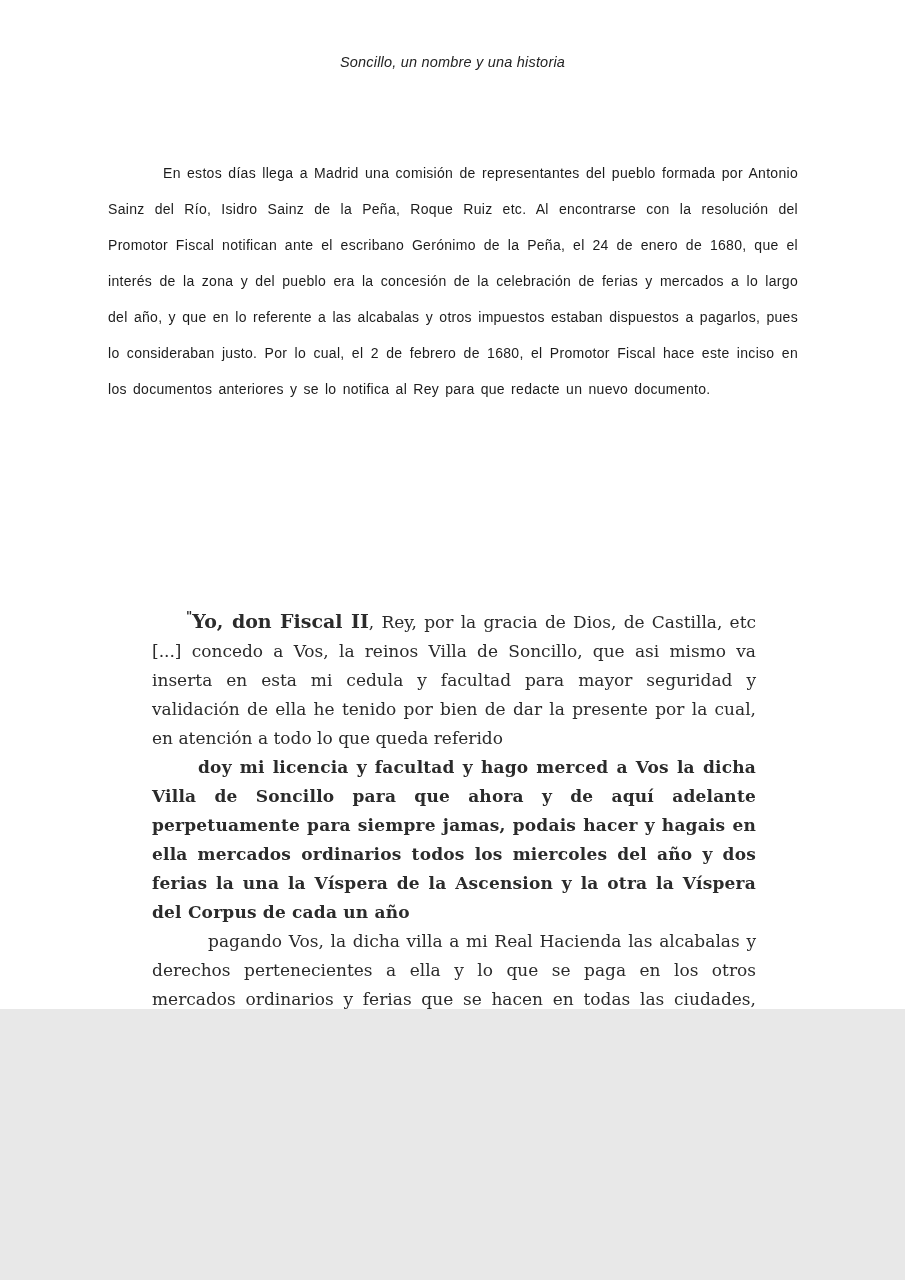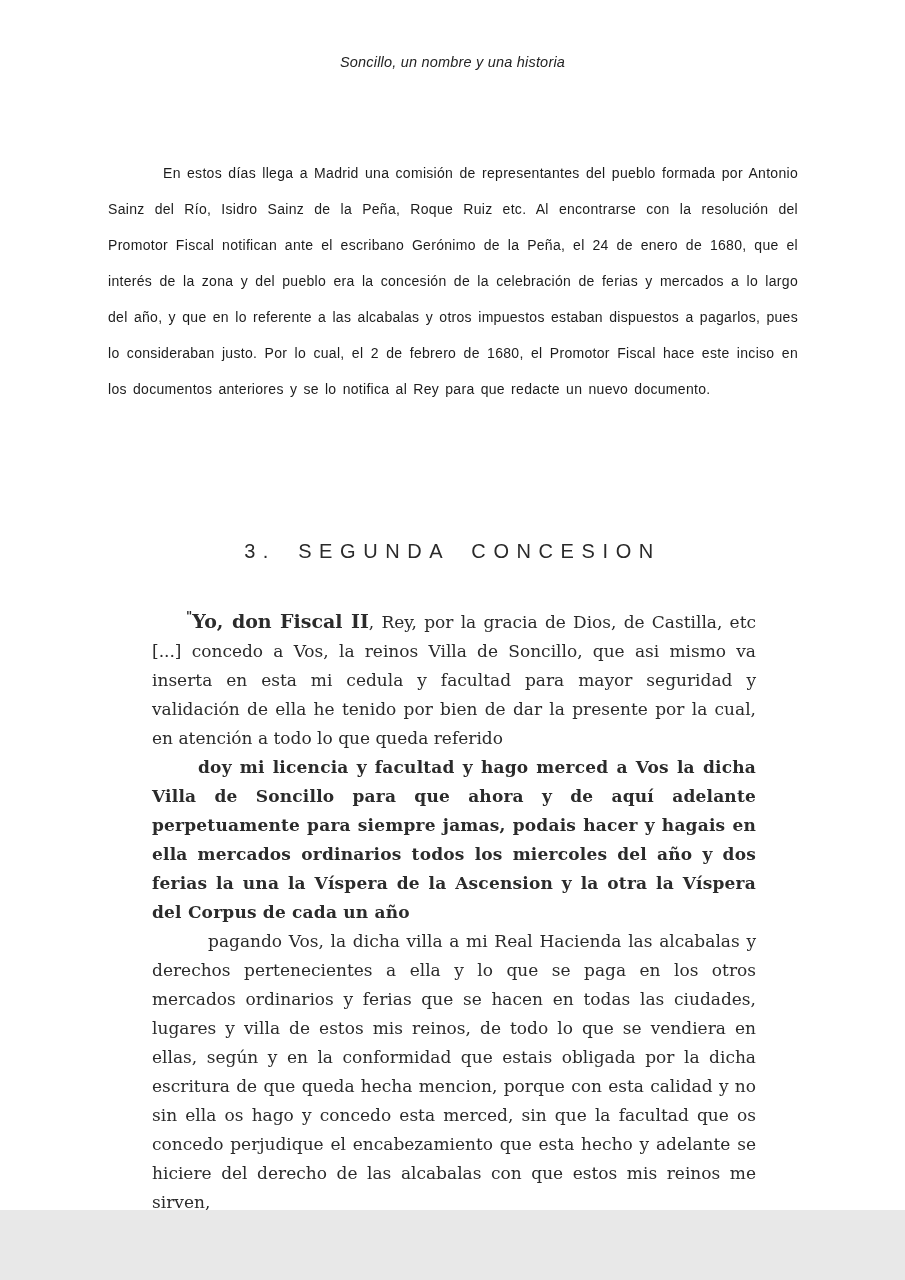--- a/index.html
+++ b/index.html
@@ -3,21 +3,21 @@
 <meta charset="utf-8">
 <style>
   html, body {
     margin: 0;
     padding: 0;
     background: #e8e8e8;
   }
   .page {
     position: relative;
     width: 905px;
-    height: 1210px;
+    height: 1009px;
     margin: 0 auto;
     background: #ffffff;
     overflow: hidden;
     font-family: "Liberation Sans", sans-serif;
     color: #1f1f1f;
   }
   .running-title {
     position: absolute;
     top: 54px;
     left: 0;
@@ -93,21 +93,20 @@
 </style>
 </head>
 <body>
 
 <div class="page">
 
   <div class="running-title">Soncillo, un nombre y una historia</div>
 
   <p class="intro">En estos días llega a Madrid una comisión de representantes del pueblo formada por Antonio Sainz del Río, Isidro Sainz de la Peña, Roque Ruiz etc. Al encontrarse con la resolución del Promotor Fiscal notifican ante el escribano Gerónimo de la Peña, el 24 de enero de 1680, que el interés de la zona y del pueblo era la concesión de la celebración de ferias y mercados a lo largo del año, y que en lo referente a las alcabalas y otros impuestos estaban dispuestos a pagarlos, pues lo consideraban justo. Por lo cual, el 2 de febrero de 1680, el Promotor Fiscal hace este inciso en los documentos anteriores y se lo notifica al Rey para que redacte un nuevo documento.</p>
 
-  <h2 class="section-heading">3. SEGUNDA CONCESION</h2>
 
   <div class="quote">
     <p class="p1"><span class="qmark">"</span><span class="lead">Yo, don Fiscal  II</span><span>, Rey, por la gracia de Dios, de Castilla, etc [...] concedo a Vos, la reinos Villa de Soncillo, que asi mismo va inserta en esta mi cedula y facultad para mayor seguridad y validación de ella he tenido por bien de dar la presente por la cual, en atención a todo lo que queda referido</span></p>
     <p class="p2">doy mi licencia y facultad y hago merced a Vos la dicha Villa de Soncillo para que ahora y de aquí adelante perpetuamente para siempre jamas, podais hacer y hagais en ella mercados ordinarios todos los miercoles del año y dos ferias la una la Víspera de la Ascension y la otra la Víspera del Corpus de cada un año</p>
     <p class="p3">pagando Vos, la dicha villa a mi Real Hacienda las alcabalas y derechos pertenecientes a ella y lo que se paga en los otros mercados ordinarios y ferias que se hacen en todas las ciudades, lugares y villa de estos mis reinos, de todo lo que se vendiera en ellas, según y en la conformidad que estais obligada por la dicha escritura de que queda hecha mencion, porque con esta calidad y no sin ella os hago y concedo esta merced, sin que la facultad que os concedo perjudique el encabezamiento que esta hecho y adelante se hiciere del derecho de las alcabalas con que estos mis reinos me sirven,</p>
   </div>
 
   <div class="page-number">58</div>
 
 </div>

